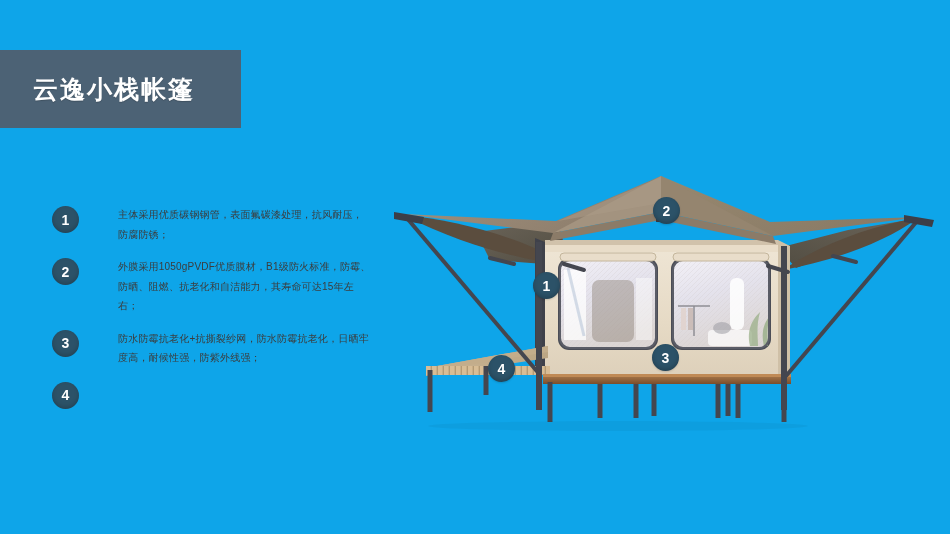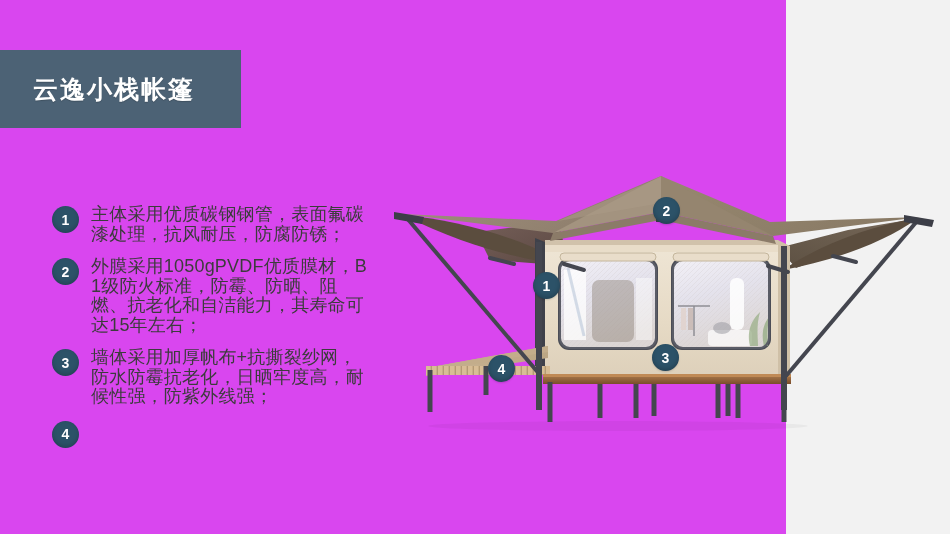--- a/index.html
+++ b/index.html
@@ -4,22 +4,22 @@
 <style>
   * { margin:0; padding:0; box-sizing:border-box; }
   html, body {
     width:950px; height:534px;
     background:#f2f2f2;
     font-family:"Liberation Sans", "DejaVu Sans", sans-serif;
     overflow:hidden;
   }
   #page {
     position:relative;
-    width:786px; height:534px;
-    background:#d946ef;
+    width:950px; height:534px;
+    background:#0ea5e9;
   }
 
   
   #title-banner {
     position:absolute;
     left:0; top:50px;
     width:241px; height:78px;
     background:#4c6275;
     display:flex; align-items:center;
   }
@@ -54,24 +54,25 @@
     font-weight:bold;
     display:flex;
     align-items:center;
     justify-content:center;
     margin-right:12px;
     margin-top:1px;
     box-shadow:inset 0 -2px 4px rgba(0,0,0,0.18);
   }
   .feature-text {
     color:#3c3c3c;
-    font-size:18px;
+    font-size:10px;
     line-height:19.5px;
     letter-spacing:0.2px;
     word-break:break-all;
+    margin-left:27px;
   }
 
   
   #tent-illustration {
     position:absolute;
     left:378px; top:160px;
     width:572px; height:290px;
   }
   #tent-illustration svg { display:block; }
 
@@ -106,21 +107,21 @@
       <div class="feature-text">主体采用优质碳钢钢管，表面氟碳漆处理，抗风耐压，防腐防锈；</div>
     </div>
 
     <div class="feature-item">
       <div class="feature-badge">2</div>
       <div class="feature-text">外膜采用1050gPVDF优质膜材，B1级防火标准，防霉、防晒、阻燃、抗老化和自洁能力，其寿命可达15年左右；</div>
     </div>
 
     <div class="feature-item">
       <div class="feature-badge">3</div>
-      <div class="feature-text">墙体采用加厚帆布+抗撕裂纱网，防水防霉抗老化，日晒牢度高，耐候性强，防紫外线强；</div>
+      <div class="feature-text">防水防霉抗老化+抗撕裂纱网，防水防霉抗老化，日晒牢度高，耐候性强，防紫外线强；</div>
     </div>
 
     <div class="feature-item">
       <div class="feature-badge">4</div>
     </div>
 
   </div>
 
   <div id="tent-illustration">
     <svg width="572" height="290" viewBox="0 0 572 290" xmlns="http://www.w3.org/2000/svg">

